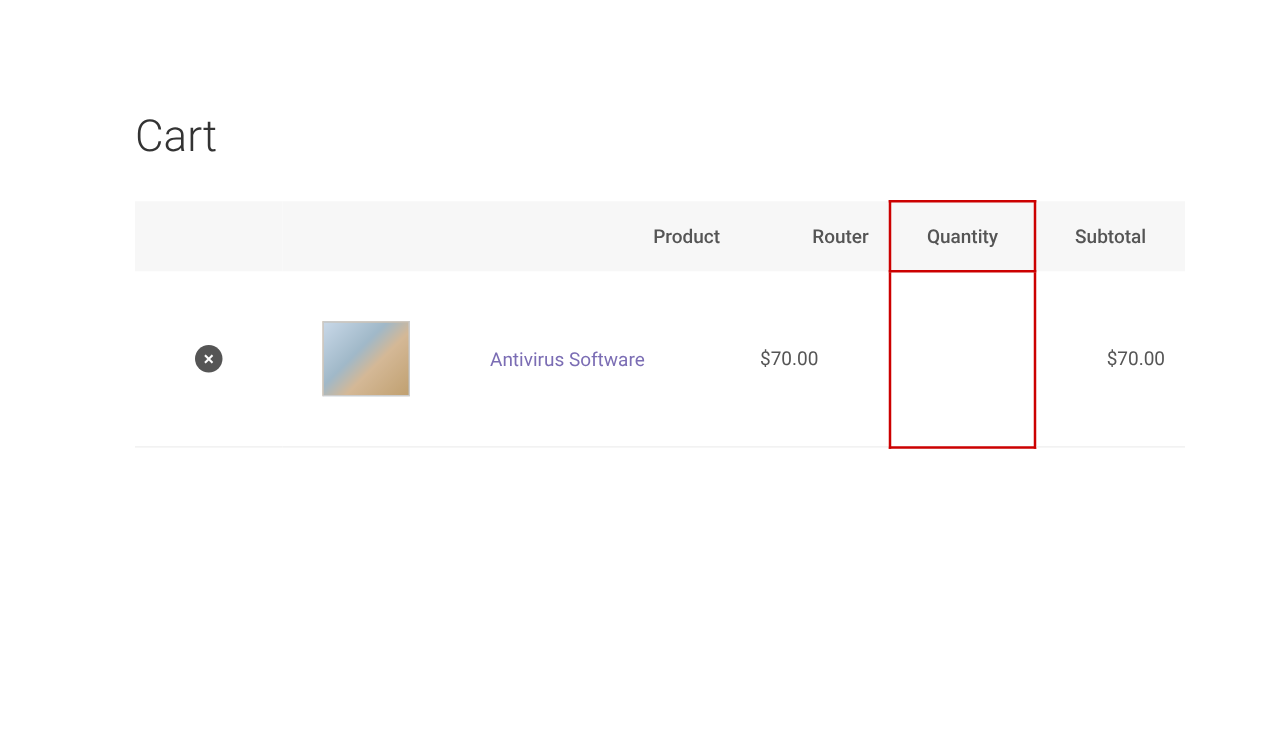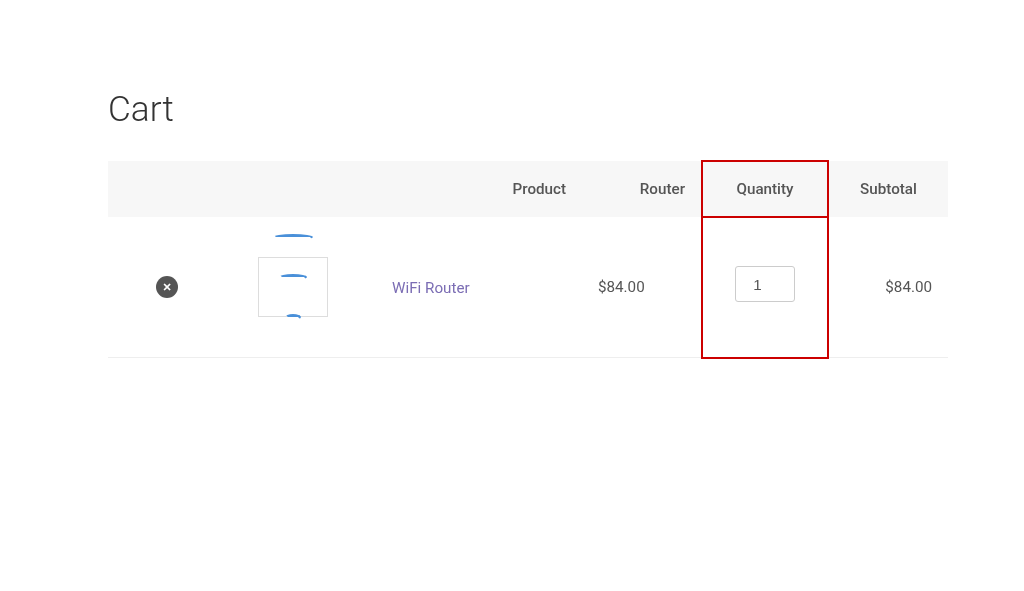--- a/index.html
+++ b/index.html
@@ -225,39 +225,32 @@
       <th class="col-remove"></th>
       <th class="col-image"></th>
       <th class="col-product">Product</th>
       <th class="col-price">Router</th>
       <th class="col-quantity">Quantity</th>
       <th class="col-subtotal">Subtotal</th>
     </tr>
   </thead>
   <tbody>
 
-
     <tr>
       <td>
         <button class="remove-btn">
           <span class="remove-icon"></span>
         </button>
       </td>
       <td>
-        <div class="img-wifi">
-          <div class="wifi-arc wifi-arc-1"></div>
-          <div class="wifi-arc wifi-arc-2"></div>
-          <div class="wifi-arc wifi-arc-3"></div>
-          <div class="router-base"></div>
-        </div>
+        <div class="img-antivirus"></div>
       </td>
       <td>
-        <a href="#" class="product-link">WiFi Router</a>
+        <a href="#" class="product-link">Antivirus Software</a>
       </td>
-      <td class="price-cell">$84.00</td>
-      <td class="col-quantity">
-        <input type="number" class="quantity-input" value="1" min="1" style="">
-      </td>
-      <td class="subtotal-cell">$84.00</td>
+      <td class="price-cell">$70.00</td>
+      <td class="col-quantity"></td>
+      <td class="subtotal-cell">$70.00</td>
     </tr>
+
 
   </tbody>
 </table>
 
 </body></html>

